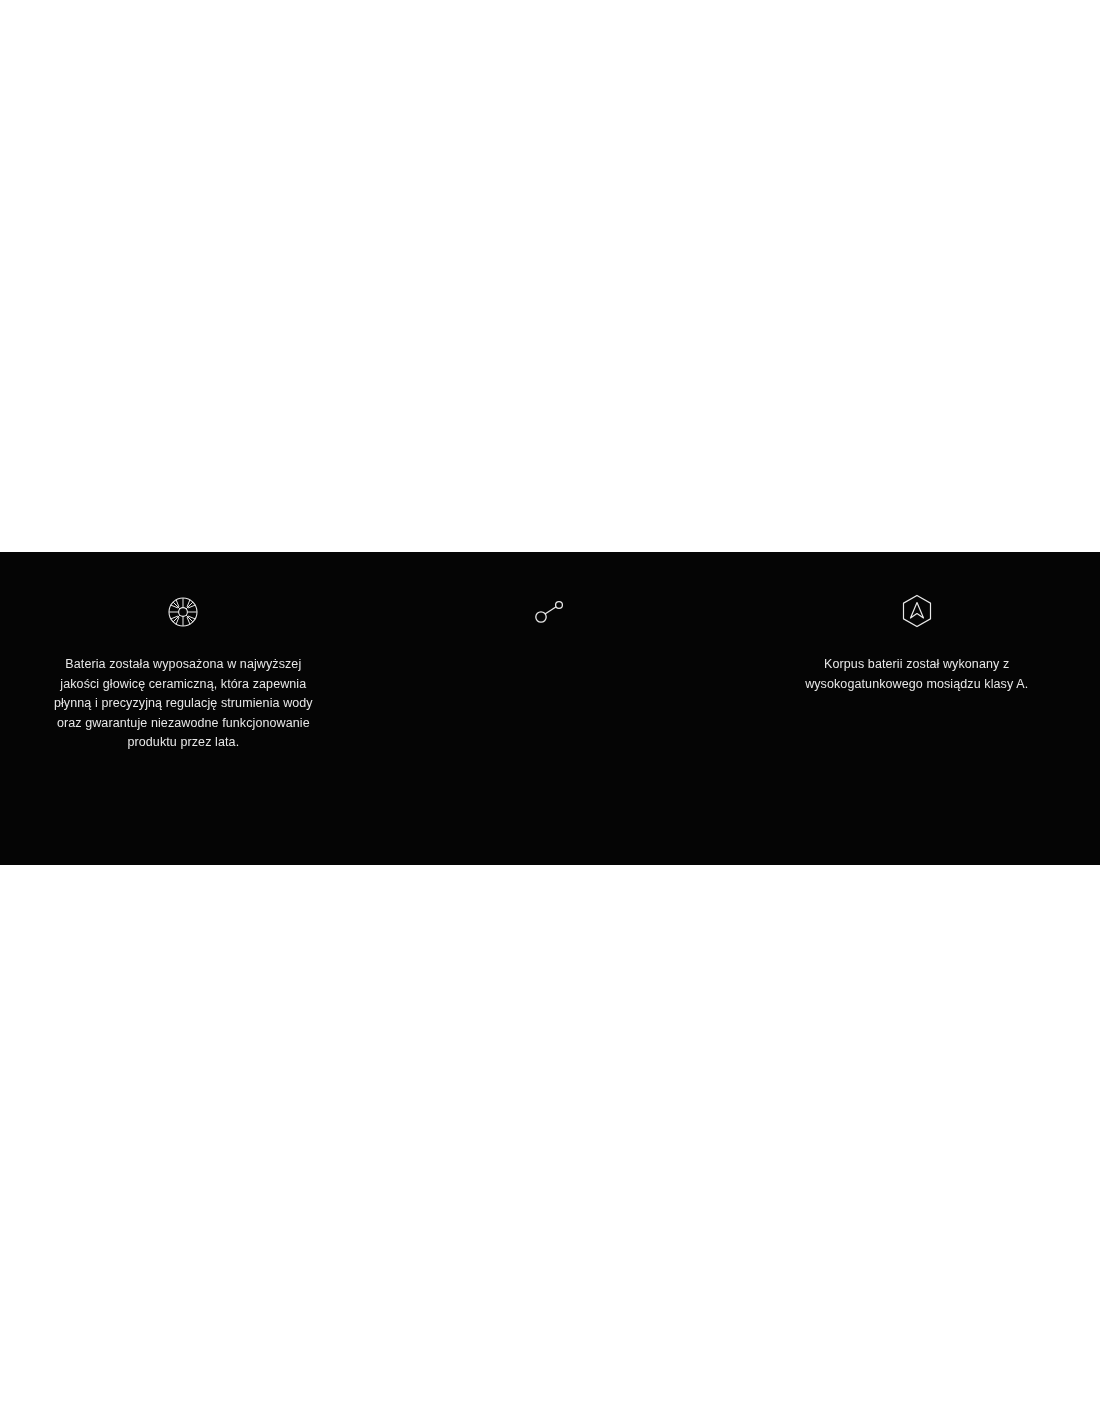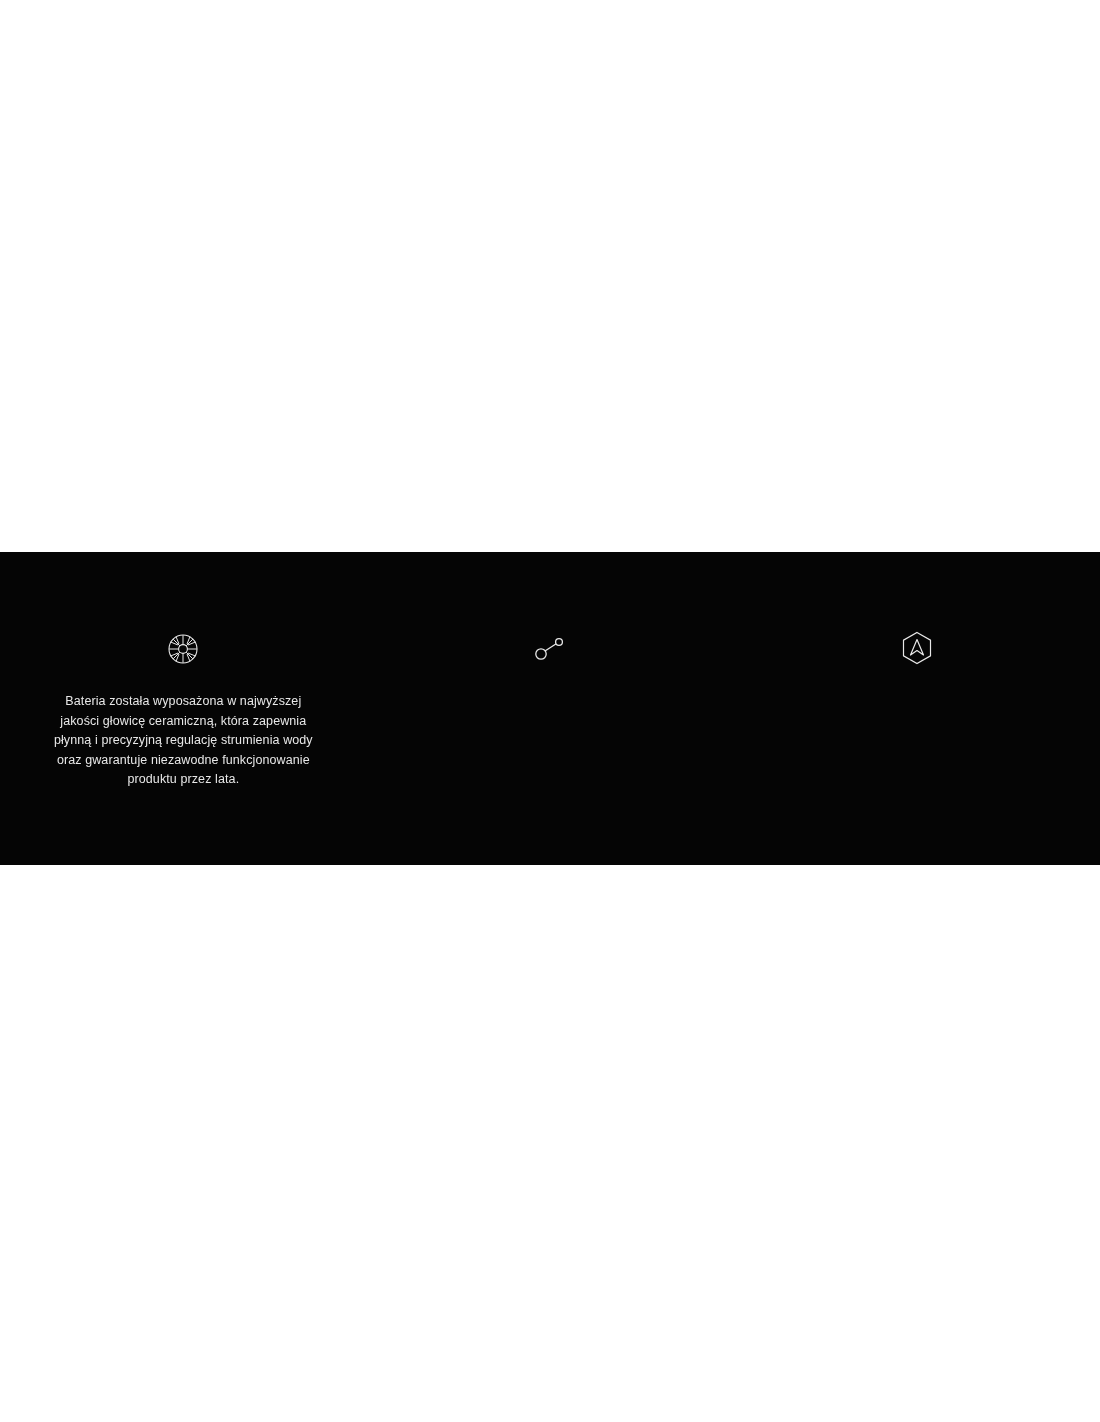--- a/index.html
+++ b/index.html
@@ -26,21 +26,21 @@
     align-items: flex-start;
     justify-content: space-between;
     box-sizing: border-box;
     padding: 0;
   }
   .feature {
     flex: 1 1 0;
     display: flex;
     flex-direction: column;
     align-items: center;
-    padding-top: 77px;
+    padding-top: 40px;
   }
   .feature-icon {
     width: 40px;
     height: 40px;
     display: flex;
     align-items: center;
     justify-content: center;
     margin-bottom: 23px;
   }
   .feature-icon svg {
@@ -103,16 +103,17 @@
       </div>
     </div>
 
     <div class="feature">
       <div class="feature-icon">
         <svg width="32" height="36" viewBox="0 0 32 36" fill="none" xmlns="http://www.w3.org/2000/svg">
           <path d="M16 1.5 L29.5 9.2 V24.8 L16 32.5 L2.5 24.8 V9.2 Z" stroke="#e8e8e8" stroke-width="1.2"></path>
           <path d="M16 8.5 L22.5 24 L16 19.5 L9.5 24 Z" stroke="#e8e8e8" stroke-width="1.2" stroke-linejoin="round"></path>
         </svg>
       </div>
+      <div class="feature-text">Korpus baterii został wykonany z wysokogatunkowego mosiądzu klasy A.</div>
     </div>
 
   </div>
 </div>
 
 </body></html>

